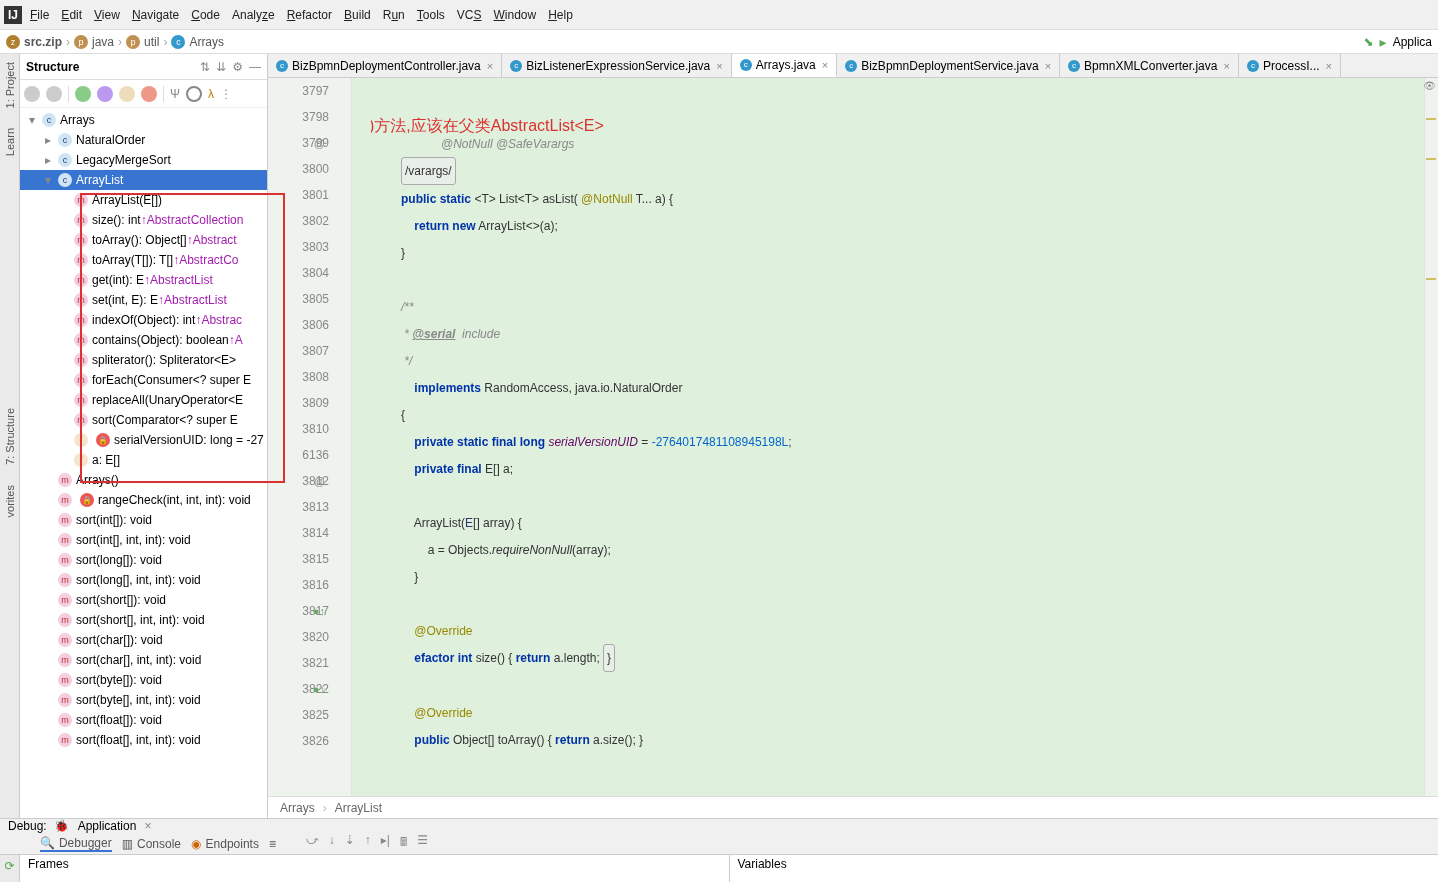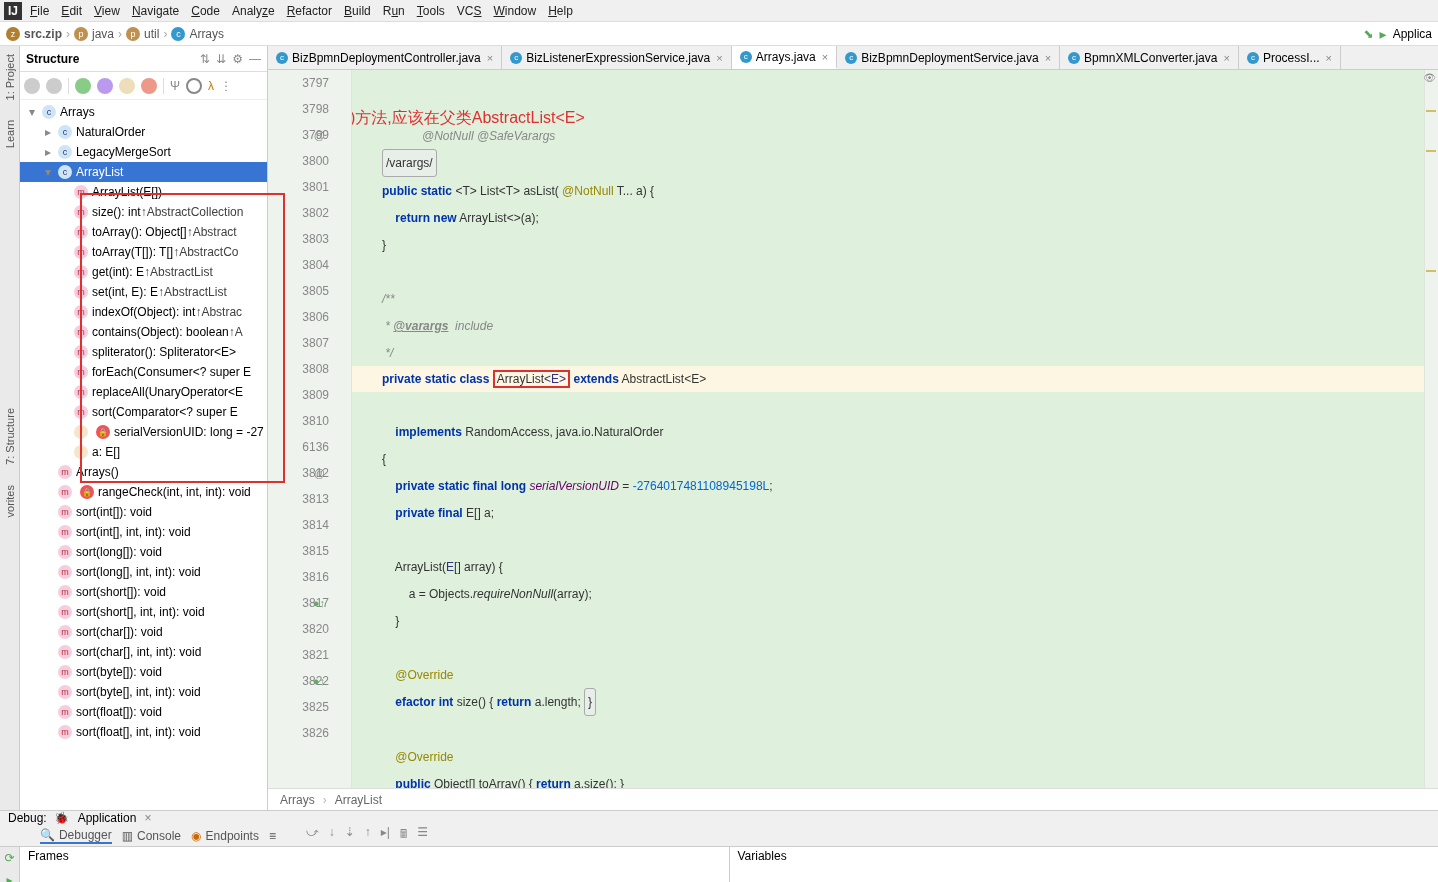--- a/index.html
+++ b/index.html
@@ -1,17 +1,17 @@
 <!DOCTYPE html>
 <html><head>
 <meta charset="utf-8">
 <style>
 * { margin:0; padding:0; box-sizing:border-box; font-family:"Segoe UI",Arial,sans-serif; font-size:12px; }
 body { background:#f0f0f0; width:1438px; height:882px; overflow:hidden; position:relative; }
-.menubar { background:#f0f0f0; height:22px; display:flex; align-items:center; padding:0 4px; color:#222; border-bottom:1px solid #ddd; }
+.menubar { background:#f0f0f0; height:30px; display:flex; align-items:center; padding:0 4px; color:#222; border-bottom:1px solid #ddd; }
 .menubar .logo { width:18px; height:18px; background:#333; color:#fff; display:flex; align-items:center; justify-content:center; margin-right:8px; font-weight:bold; }
 .menubar .mitem { margin-right:12px; cursor:pointer; }
 .menubar .mitem u { text-decoration:underline; }
 .menubar .title { margin-left:6px; color:#777; font-size:11px; white-space:nowrap; overflow:hidden; text-overflow:ellipsis; }
 .navpath { background:#fff; height:24px; display:flex; align-items:center; padding:0 6px; border-bottom:1px solid #ddd; gap:4px; }
 .navpath .seg { color:#555; display:flex; align-items:center; gap:4px; }
 .navpath .arrow { color:#aaa; }
 .navpath .ico { width:14px; height:14px; border-radius:50%; display:inline-flex; align-items:center; justify-content:center; font-size:9px; color:#fff; }
 .ico-zip{ background:#b08030;} .ico-pkg{ background:#c09050;} .ico-cls{ background:#3399cc;}
 .navpath .run{ margin-left:auto; display:flex; align-items:center; gap:6px;}
@@ -24,30 +24,30 @@
 .structure .hdr .title{ font-weight:bold;}
 .structure .hdr .icons{ margin-left:auto; display:flex; gap:6px; color:#888;}
 .structure .toolbar { height:28px; border-bottom:1px solid #eee; display:flex; align-items:center; padding:0 4px; gap:6px;}
 .structure .toolbar .tbtn{ width:16px; height:16px; border-radius:50%; display:inline-block;}
 .tb-green{background:#8c8;} .tb-purple{background:#b9e;} .tb-yellow{background:#edb;} .tb-orange{background:#e98;} .tb-grey{background:#ccc;}
 .tree { flex:1; overflow:auto; padding:2px 0; }
 .tree .node { display:flex; align-items:center; height:20px; padding-left:6px; white-space:nowrap; cursor:pointer;}
 .tree .node .tw{ width:12px; color:#888; text-align:center;}
 .tree .node .ico{ width:14px; height:14px; border-radius:50%; margin:0 4px; display:inline-flex; align-items:center; justify-content:center; font-size:9px; }
 .ico-m{ background:#f5cde0; color:#b33;} .ico-c{ background:#cde5f5; color:#337;} .ico-f{ background:#f5e5cd; color:#a70;} .ico-lock{ background:#e55; color:#fff;}
-.tree .node .grey{ color:#404040;}
+.tree .node .grey{ color:#a21caf;}
 .tree .node.sel{ background:#3874d1; color:#fff;}
 .redbox { position:absolute; border:2px solid #dd3030; pointer-events:none;}
 .editor-area{ flex:1; display:flex; flex-direction:column; min-width:0;}
 .tabs{ height:24px; display:flex; align-items:stretch; background:#f0f0f0; border-bottom:1px solid #ccc; overflow:hidden;}
 .tab{ display:flex; align-items:center; padding:0 8px; border-right:1px solid #ccc; gap:4px; cursor:pointer; font-size:11px;}
 .tab .tico{ width:12px; height:12px; border-radius:50%; background:#3399cc; color:#fff; display:inline-flex; align-items:center; justify-content:center; font-size:8px;}
 .tab .x{ color:#888; font-size:11px; margin-left:2px;}
 .tab.active{ background:#fff; border-bottom:2px solid #fff; font-weight:500;}
-.editor{ flex:1; display:flex; overflow:hidden; background:#dff0dd;}
+.editor{ flex:1; display:flex; overflow:hidden; background:#dff0dd;gap:19px;}
 .gutter{ width:84px; background:#eef3ee; text-align:right; padding:0 22px 0 0; color:#888; font-family:Consolas,monospace; font-size:13px; line-height:26px; position:relative; border-right:1px solid #dde5dd;}
 .gutter .gicon{ position:absolute; right:4px; color:#888; font-size:11px;}
 .gutter .over{color:#6a6;}
 .code{ flex:1; padding:0 10px; font-family:Consolas,monospace; font-size:14px; line-height:26px; color:#333; white-space:pre; position:relative; overflow:hidden;}
 .kw{ color:#0033aa; font-weight:bold;} .ann{ color:#998800;} .num{ color:#0066cc;} .cmt{ color:#888; font-style:italic;} .javadoc-tag{ color:#888; font-style:italic; text-decoration:underline; font-weight:bold;}
 .hl-line{ background:#fdf6e3; display:block; margin:0 -10px; padding:0 10px;}
 .anno-text{ position:absolute; color:#dd3030; font-size:16px; font-family:sans-serif;}
 .code-redbox{ border:2px solid #dd3030; padding:0 2px;}
 .breadcrumb{ height:22px; display:flex; align-items:center; padding:0 12px; background:#fff; border-top:1px solid #ddd; color:#666; font-size:11px; gap:8px;}
 .breadcrumb .sep{ color:#bbb;}
@@ -382,23 +382,22 @@
         </div>
       <div class="code" id="code">
         <span class="anno-text" style="top:35px; left:-66px;">没有add()方法,应该在父类AbstractList&lt;E&gt;</span>
 <span>                  <span style="color:#888;font-style:italic;">@NotNull @SafeVarargs</span></span>
 <span>      <span class="box">/varargs/</span></span>
 <span>      <span class="kw">public static</span> <span>&lt;T&gt; List&lt;T&gt; asList(</span> <span class="ann">@NotNull</span><span> T... a) {</span></span>
 <span>          <span class="kw">return new</span><span> ArrayList&lt;&gt;(a);</span></span>
 <span>      <span>}</span></span>
 <span> </span>
 <span>      <span class="cmt">/**</span></span>
-<span>      <span class="cmt"> * </span><span class="javadoc-tag">@varargs</span><span class="cmt">  include</span></span>
+<span>      <span class="cmt"> * </span><span class="javadoc-tag">@serial</span><span class="cmt">  include</span></span>
 <span>      <span class="cmt"> */</span></span>
-<span class="hl-line">      <span class="kw">private static class</span> <span class="code-redbox"><span>ArrayList</span><span style="color:#337">&lt;E&gt;</span></span> <span class="kw">extends</span><span> AbstractList&lt;E&gt;</span></span>
 <span>          <span class="kw">implements</span><span> RandomAccess, java.io.NaturalOrder</span></span>
 <span>      <span>{</span></span>
 <span>          <span class="kw">private static final long</span> <span style="font-style:italic;color:#660066">serialVersionUID</span><span> = </span><span class="num">-2764017481108945198L</span><span>;</span></span>
 <span>          <span class="kw">private final</span><span> E[] a;</span></span>
 <span> </span>
 <span>          <span>ArrayList(</span><span style="color:#337">E</span><span>[] array) {</span></span>
 <span>              <span>a = Objects.</span><span style="font-style:italic">requireNonNull</span><span>(array);</span></span>
 <span>          <span>}</span></span>
 <span> </span>
 <span>          <span class="ann">@Override</span></span>

